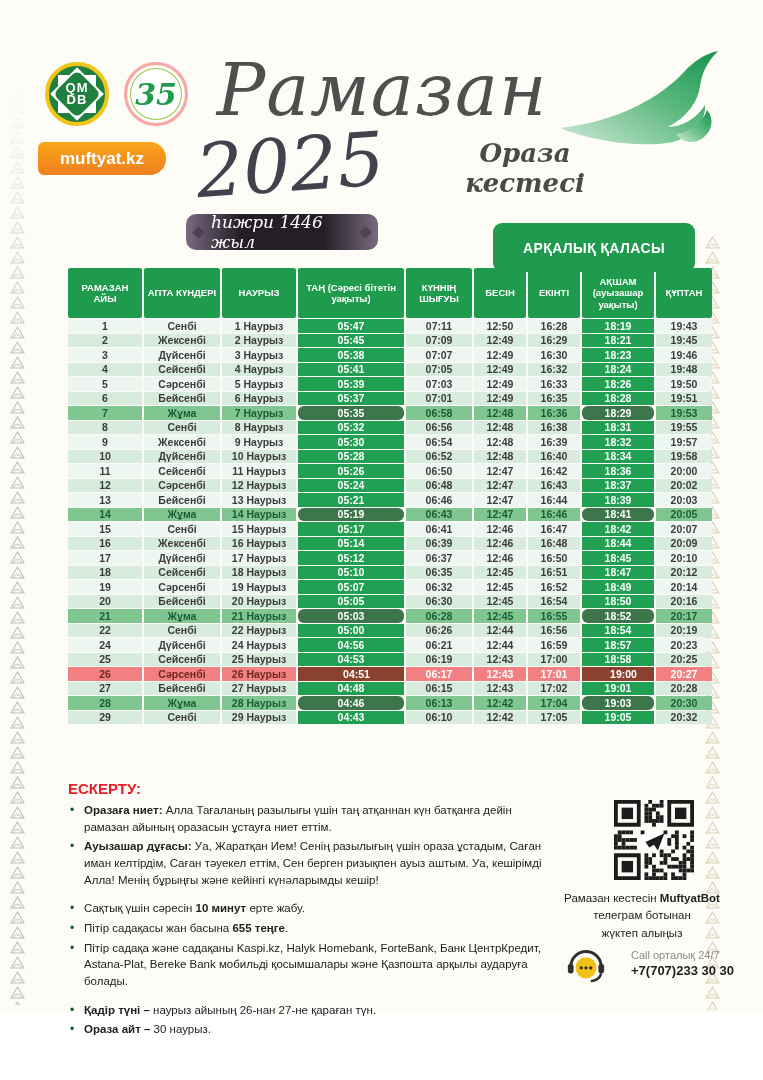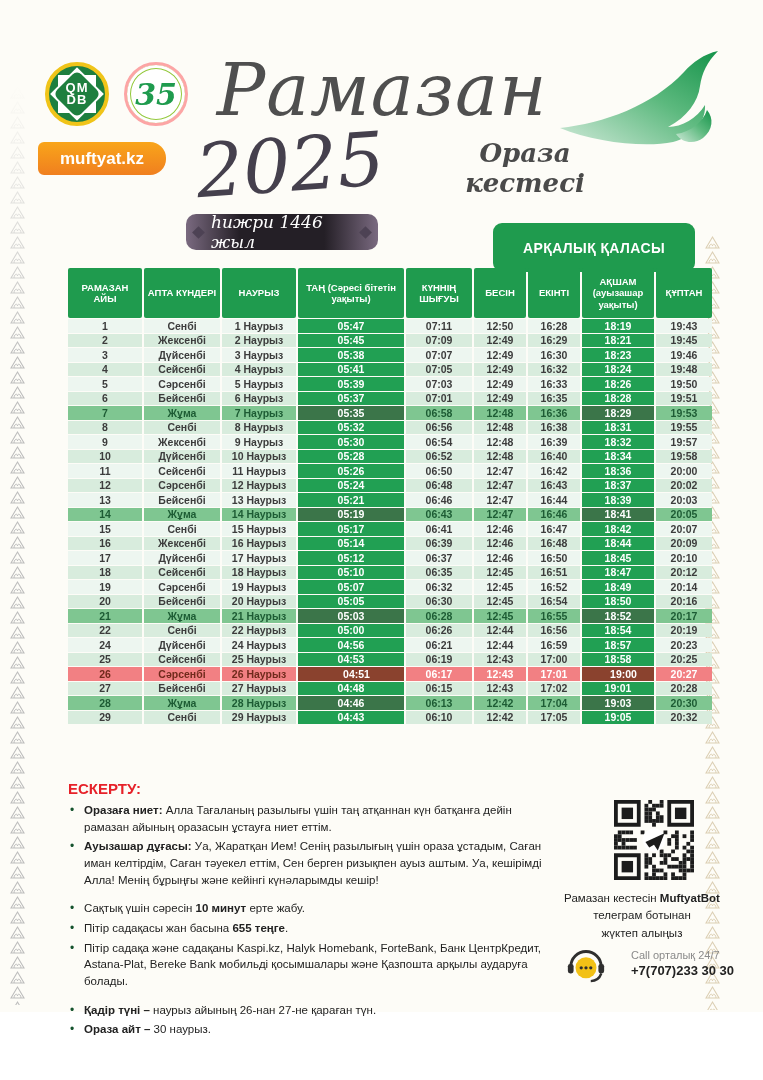--- a/index.html
+++ b/index.html
@@ -47,21 +47,21 @@
   .sched{position:absolute;left:66px;top:267px;}
   table{border-collapse:separate;border-spacing:2px 1px;table-layout:fixed;width:636px;}
   thead th{background:#1f9b4e;color:#fff;font-size:9.5px;font-weight:bold;line-height:1.2;
            padding:2px 1px;height:46px;vertical-align:middle;text-align:center;border-radius:2px;}
   tbody td{font-size:10.5px;height:13.5px;padding:0 1px;vertical-align:middle;text-align:center;
            font-weight:600;color:#3c3c3c;white-space:nowrap;overflow:hidden;}
   tbody tr:nth-child(odd) td{background:#edf6f0;}
   tbody tr:nth-child(even) td{background:#d8ecdd;}
   tbody td.tcell{background:#21a053 !important;color:#fff;font-weight:bold;}
   tr.friday td{background:#7fc691 !important;color:#1d5c34;}
-  tr.friday td.tcell{background:#3b7549 !important;color:#fff;}
+  tr.friday td.tcell{background:#3b7549 !important;color:#fff;border-radius:6px;}
   tr.red td{background:#f28083 !important;color:#ffffff;}
   tr.red td:nth-child(-n+3){color:#702a1c;}
   tr.red td.tcell{background:#8a422e !important;color:#fff;padding-left:12px;}
 
   
   .notes-heading{position:absolute;left:68px;top:780px;color:#e62129;font-weight:bold;font-size:15px;}
   .notes{position:absolute;left:70px;top:802px;width:478px;}
   .note-group{list-style:none;margin:0 0 12px 0;padding:0;}
   .note-item{position:relative;margin:0 0 3px 0;padding-left:14px;font-size:11.5px;line-height:1.45;color:#222;}
   .note-item::before{content:"•";position:absolute;left:0;top:0;color:#14532d;font-size:12px;}

